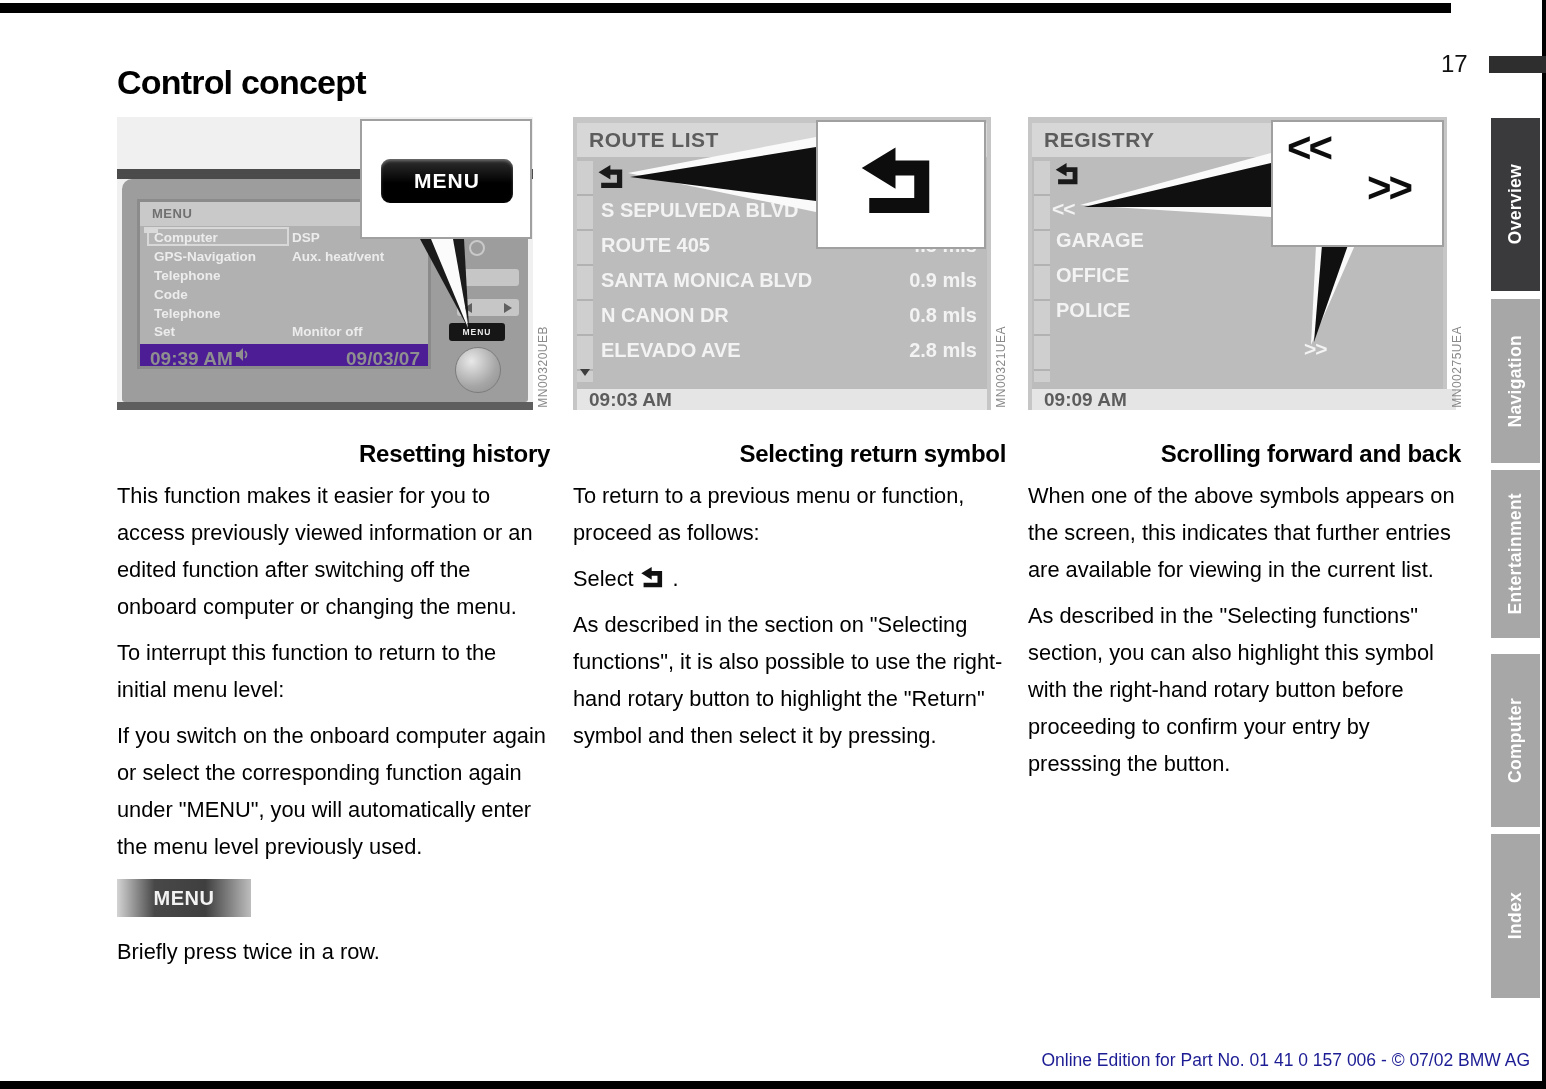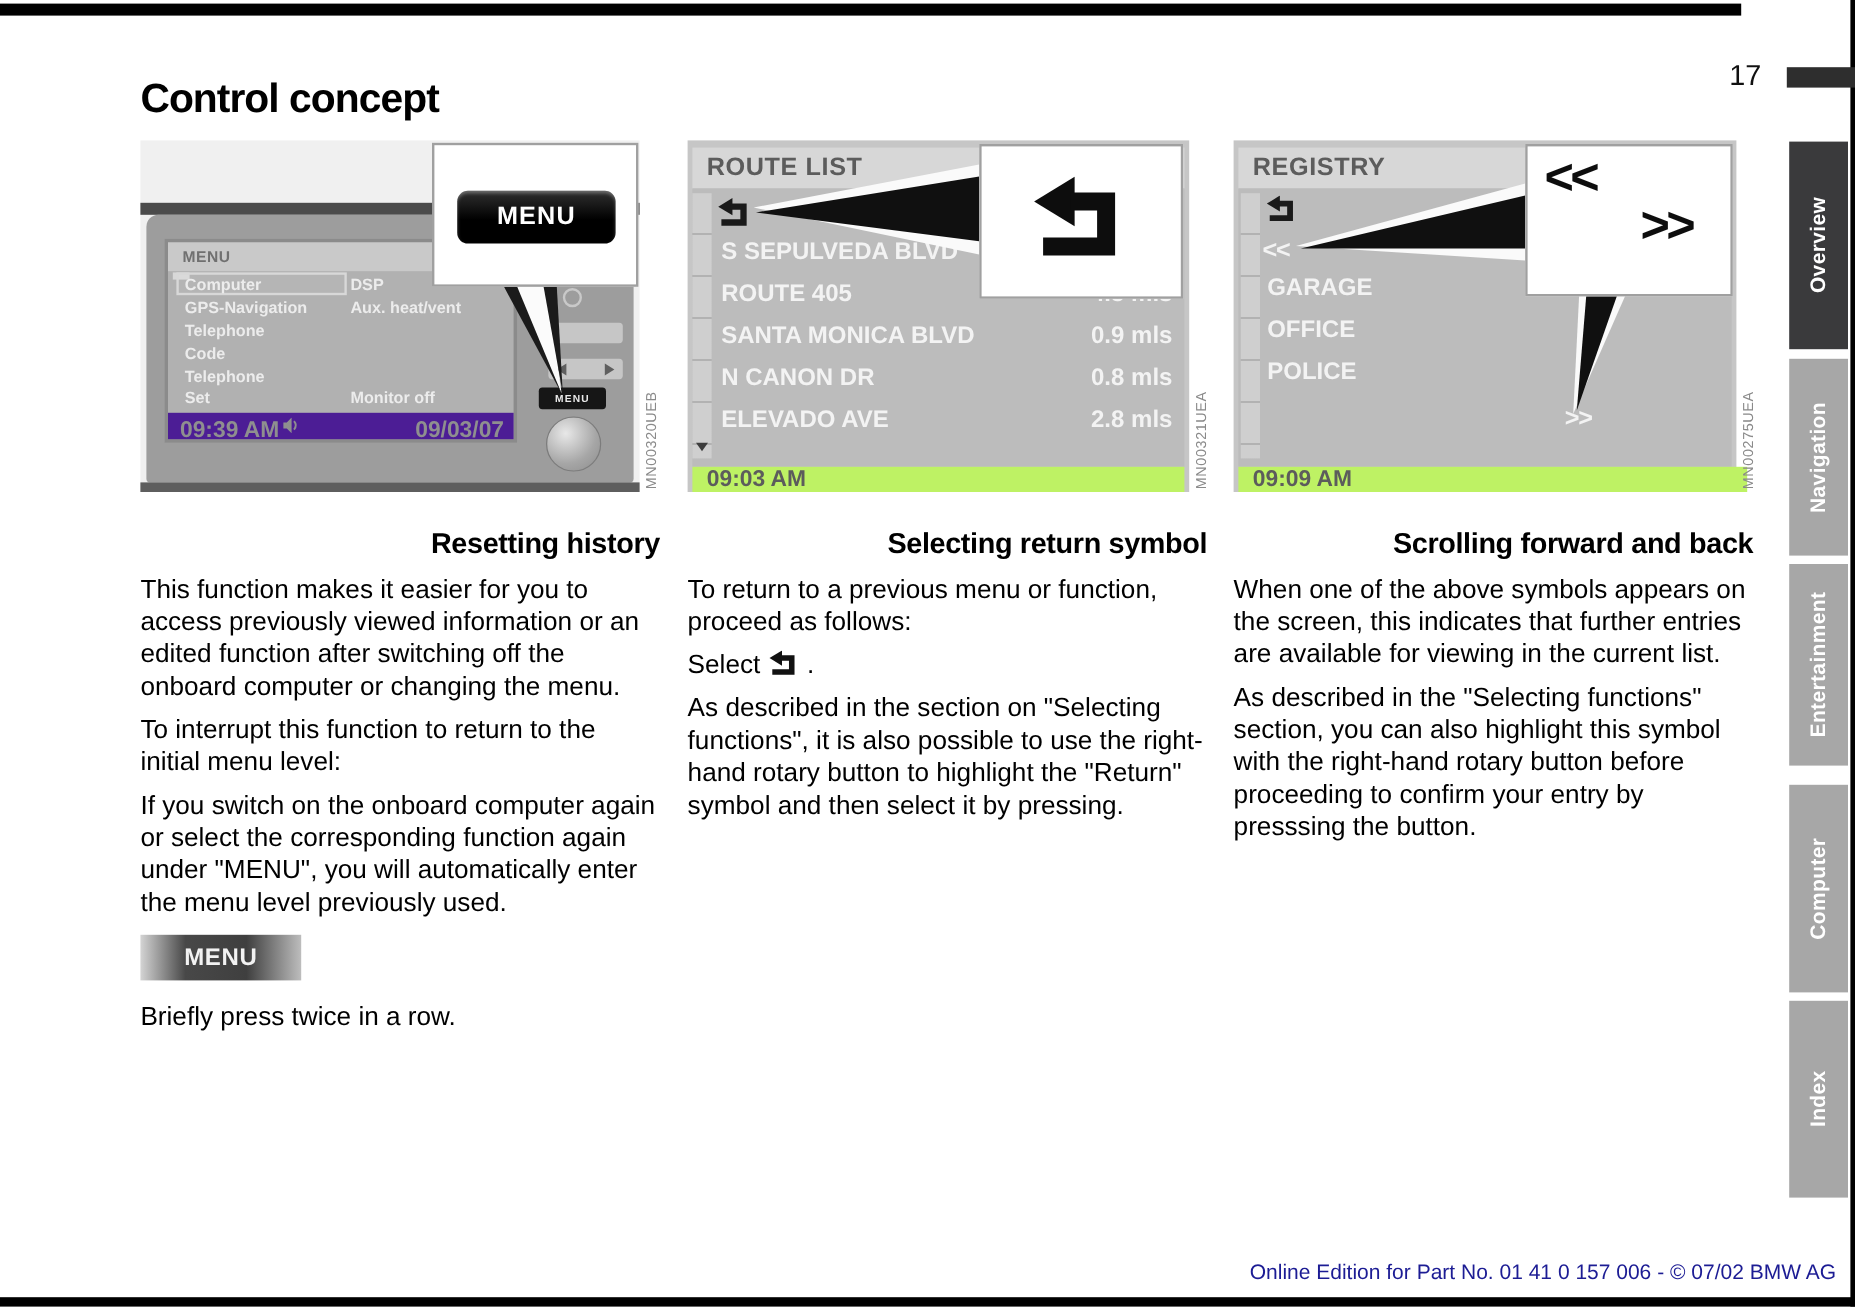--- a/index.html
+++ b/index.html
@@ -67,41 +67,41 @@
             display:flex; align-items:center; justify-content:center; }
 
   
   .fig2 { left:573px;  width:418px; background:#c6c6c6; }
   .fig3 { left:1028px; width:419px; background:#c6c6c6; }
   .scr-head { position:absolute; left:4px; top:6px; height:34px; background:#d7d7d7; }
   .scr-head span { position:absolute; left:12px; top:5px; font-size:21px; font-weight:bold; color:#5c5c5c; letter-spacing:0.5px; }
   .scr-body { position:absolute; left:4px; top:40px; height:232px; background:#bcbcbc; }
   .scr-strip { position:absolute; left:4px; top:44px; width:16px; height:221px;
                background:repeating-linear-gradient(to bottom, #cfcfcf 0 33px, #b2b2b2 33px 35px); }
-  .scr-status { position:absolute; left:4px; top:272px; height:21px; background:#bef264;padding-left:12px; }
+  .scr-status { position:absolute; left:4px; top:272px; height:21px; background:#e5e5e5;padding-left:12px; }
   .scr-status span { position:absolute; left:12px; top:0; font-size:19px; font-weight:bold; color:#5c5c5c; }
   .wtxt { position:absolute; font-weight:bold; color:#f3f3f3; white-space:nowrap; }
   .rname { left:28px; font-size:20px; }
   .rdist { left:300px; width:104px; text-align:right; font-size:20px; }
   .ry0{top:82px}.ry1{top:117px}.ry2{top:152px}.ry3{top:187px}.ry4{top:222px}
   .down-tri { position:absolute; left:7px; top:252px; width:0; height:0;
               border-left:5px solid transparent; border-right:5px solid transparent; border-top:7px solid #3d3d3d; }
   .ret-icon { position:absolute; color:#1a1a1a; }
   .f2-callout { left:243px; top:3px; width:170px; height:129px; }
   .f3-callout { left:243px; top:3px; width:173px; height:127px; }
   .chev { font-weight:bold; letter-spacing:-1px; }
   .chev-small { position:absolute; font-size:21px; color:#f3f3f3; }
   .chev-big { position:absolute; font-size:42px; color:#0d0d0d; letter-spacing:-3px; }
   .gy0{top:112px}.gy1{top:147px}.gy2{top:182px}
 
   
   .col { position:absolute; top:440px; width:433px; }
   .c1 { left:117px; } .c2 { left:573px; } .c3 { left:1028px; }
   .col h3 { margin:0 0 9px 0; font-size:24px; font-weight:bold; letter-spacing:-0.3px;text-align:right; }
-  .col p  { margin:0 0 9px 0; font-size:21.8px; line-height:27px; }
+  .col p  { margin:0 0 9px 0; font-size:21.8px; line-height:37px; }
   .inline-ret { vertical-align:-3px; margin:0 5px 0 6px; color:#111; }
   .menu-key { width:134px; height:38px; margin:14px 0 16px 0;
               background:linear-gradient(90deg, #d4d4d4 0%, #484848 28%, #3f3f3f 66%, #bdbdbd 100%);
               display:flex; align-items:center; justify-content:center;
               color:#f2f2f2; font-weight:bold; font-size:20px; letter-spacing:0.5px; }
 </style>
 </head>
 <body>
 
 <div class="top-bar"></div>

